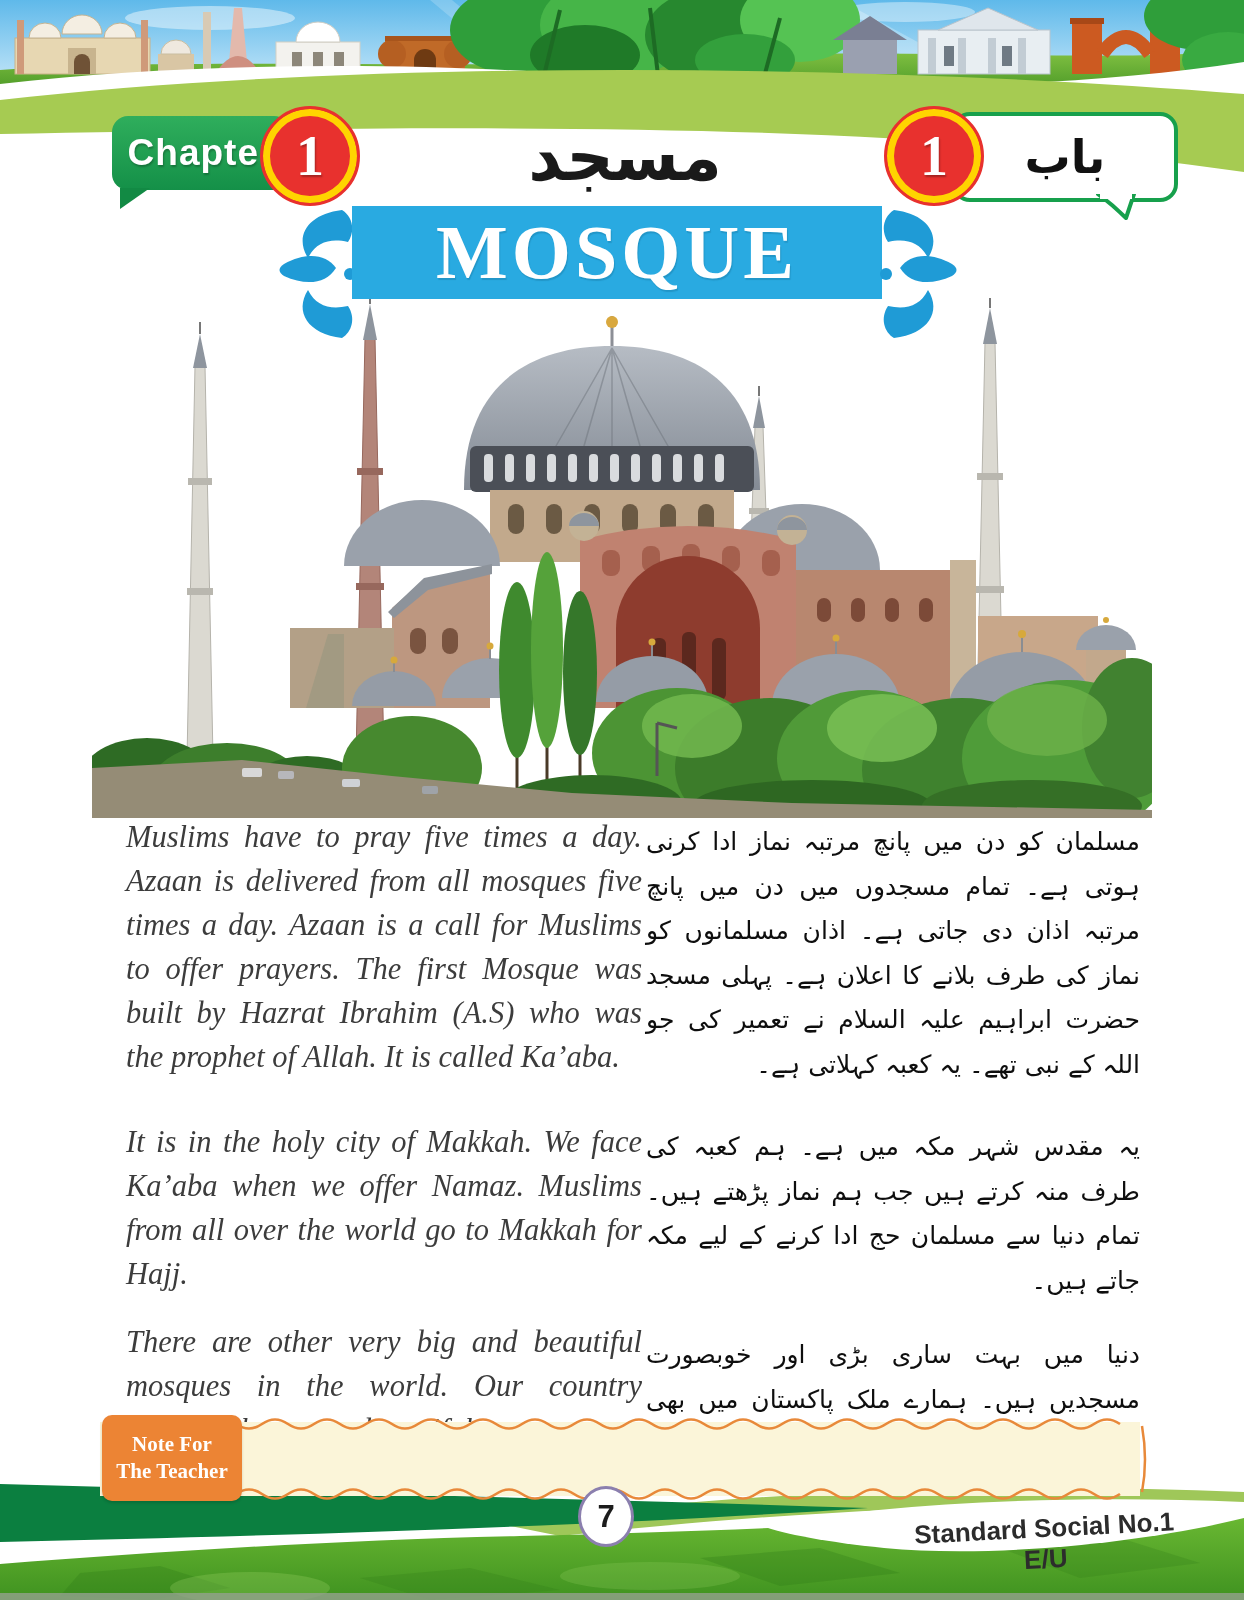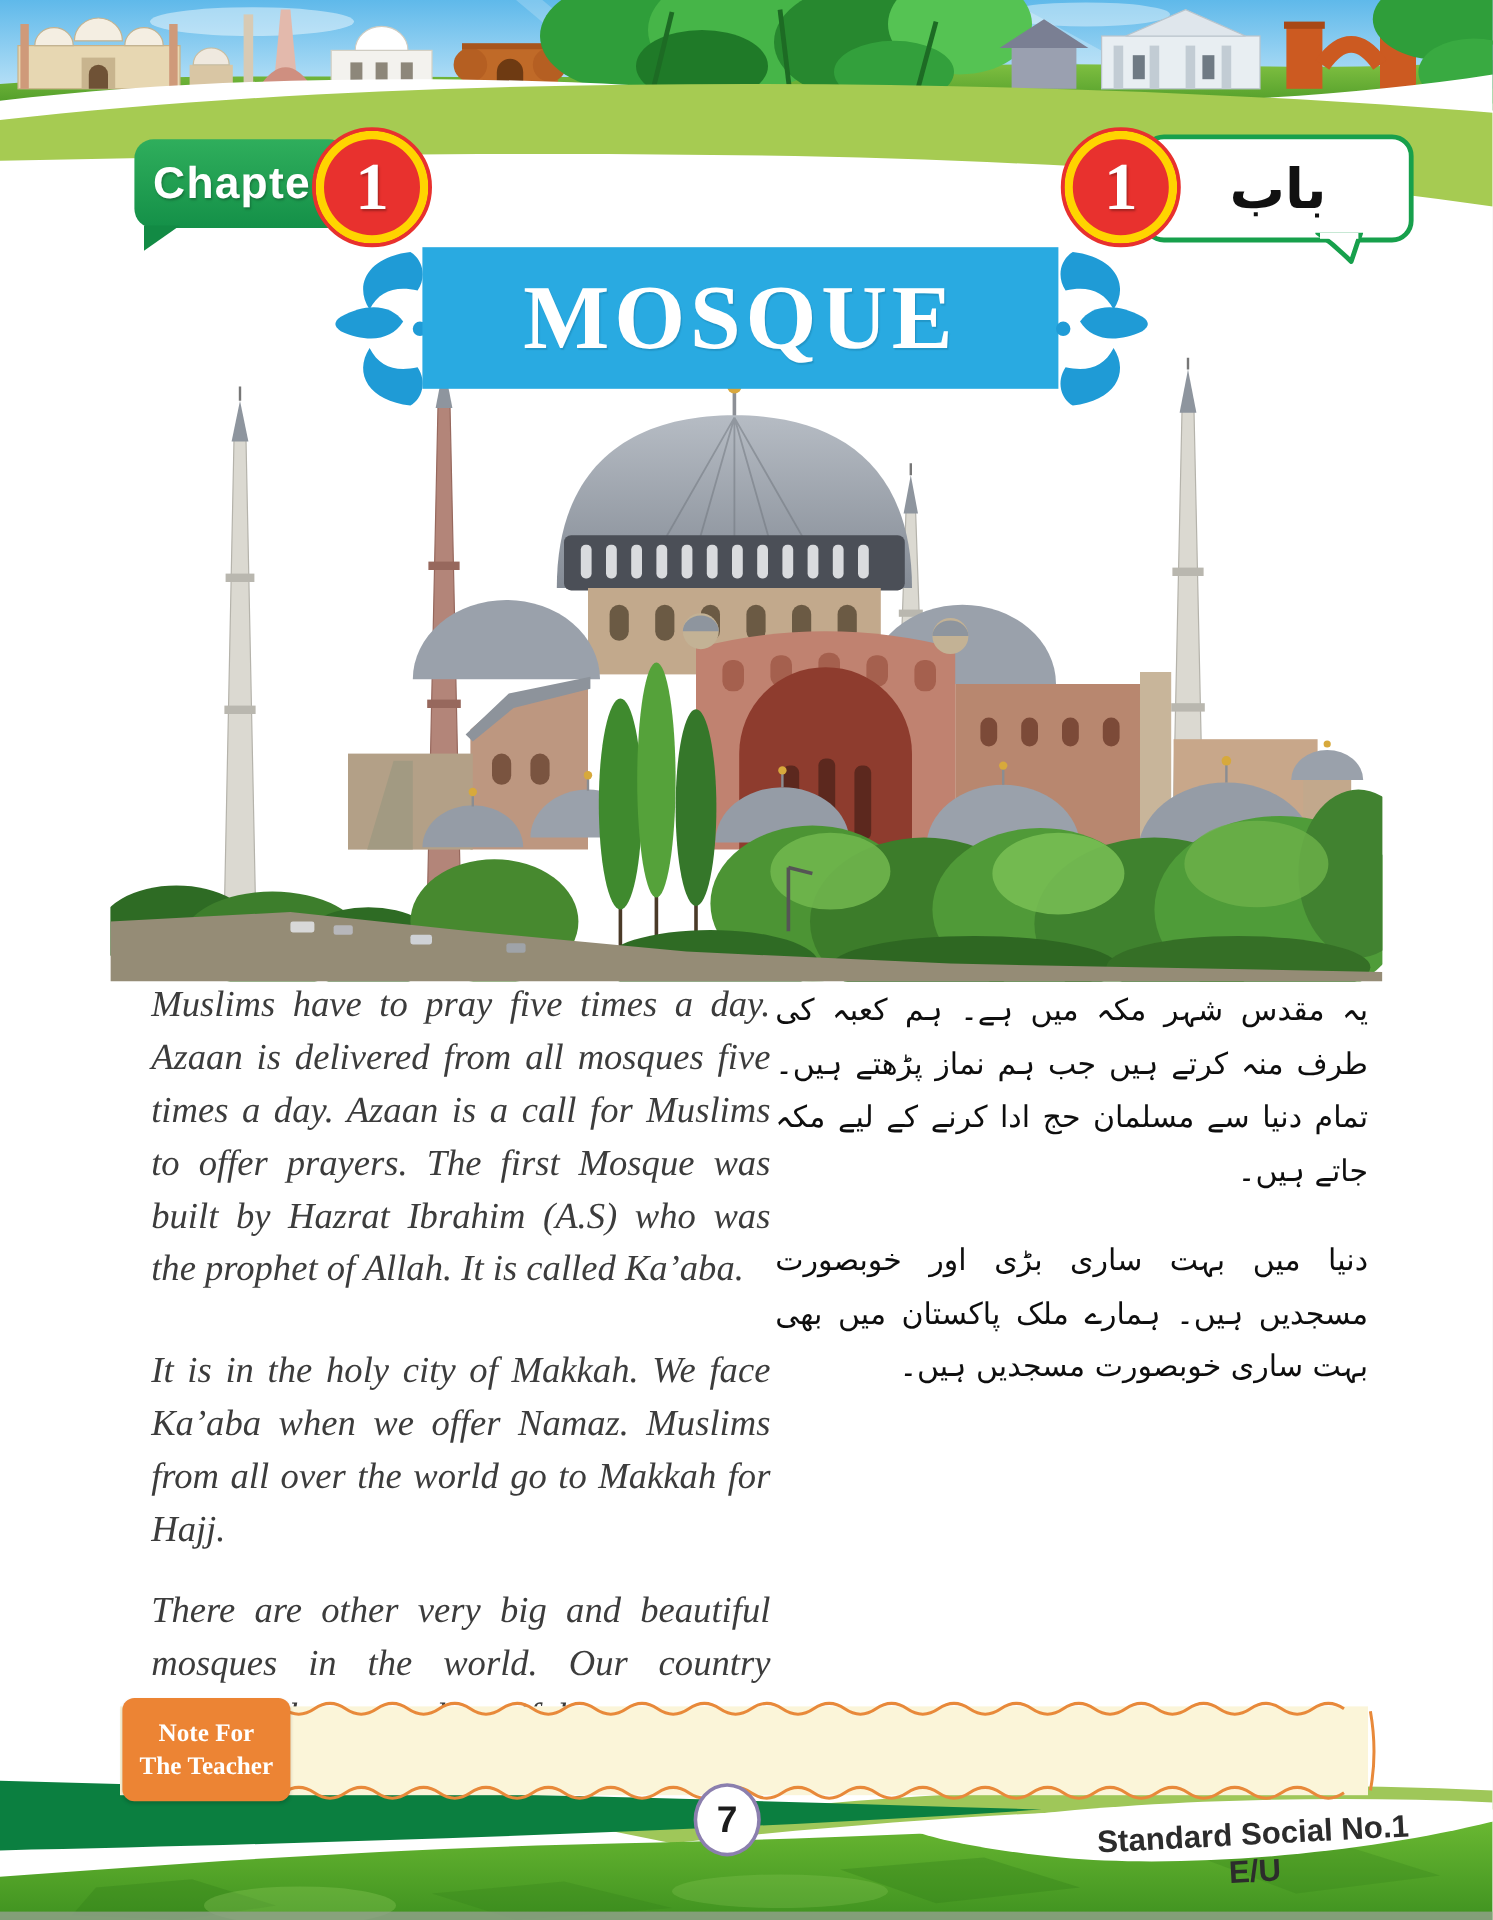--- a/index.html
+++ b/index.html
@@ -23,21 +23,21 @@
 
   .masjid-title{left:450px;top:98px;width:350px;height:118px;display:flex;align-items:center;justify-content:center;
     font-family:"DejaVu Sans",sans-serif;font-size:66px;font-weight:bold;color:#1a1a1a;z-index:4;direction:rtl;}
 
   .bab-box{left:952px;top:112px;width:218px;height:82px;background:#fff;border:4px solid #17a04c;border-radius:18px;
     display:flex;align-items:center;justify-content:center;z-index:5;text-align:center;}
   .bab-box .bab-word{font-family:"DejaVu Sans",sans-serif;font-size:46px;font-weight:bold;color:#111;direction:rtl;}
   .bab-tail{position:absolute;left:140px;bottom:-24px;}
 
   
-  .mosque-banner{left:352px;top:206px;width:530px;height:118px;background:#29aae1;z-index:4;
+  .mosque-banner{left:352px;top:206px;width:530px;height:93px;background:#29aae1;z-index:4;
     display:flex;align-items:center;justify-content:center;}
   .mosque-banner .word{color:#fff;font-family:"Liberation Serif",serif;font-weight:bold;font-size:76px;
     letter-spacing:4px;text-shadow:1px 2px 1px rgba(0,60,90,.18);}
   .ornament{top:206px;width:78px;height:136px;z-index:4;}
   .ornament-left{left:278px;}
   .ornament-right{left:880px;transform:scaleX(-1);}
 
   
   .english-column{left:110px;top:816px;width:532px;color:#3c3c3c;z-index:3;}
   .english-column p{margin:0 0 24px 16px;font-size:30.5px;line-height:1.44;text-align:justify;font-style:italic;}
@@ -173,20 +173,21 @@
     <path d="M0,48 C350,8 850,10 1244,42 L1244,120 C900,70 500,72 0,82 Z" fill="#a6cb52"></path>
   </svg>
 
   <div class="abs chapter-tab">
     <span class="label">Chapter</span>
   </div>
   <div class="abs num-circle chapter-circle">
     <span class="n">1</span>
   </div>
 
+  <div class="abs masjid-title">مسجد</div>
 
   <div class="abs bab-box">
     <span class="bab-word">باب</span>
     <svg class="bab-tail" width="40" height="28" viewBox="0 0 40 28">
       <path d="M2,0 L38,0 L30,24 Q16,10 2,0 Z" fill="#ffffff" stroke="#17a04c" stroke-width="4" stroke-linejoin="round"></path>
       <rect x="4" y="0" width="32" height="5" fill="#ffffff"></rect>
     </svg>
   </div>
   <div class="abs num-circle bab-circle">
     <span class="n">1</span>
@@ -369,20 +370,21 @@
     </g>
   </svg>
 
   <div class="abs english-column">
     <p class="gap-big">Muslims have to pray five times a day. Azaan is delivered from all mosques five times a day. Azaan is a call for Muslims to offer prayers. The first Mosque was built by Hazrat Ibrahim (A.S) who was the prophet of Allah. It is called Ka’aba.</p>
     <p>It is in the holy city of Makkah. We face Ka’aba when we offer Namaz. Muslims from all over the world go to Makkah for Hajj.</p>
     <p>There are other very big and beautiful mosques in the world. Our country Pakistan has many beautiful mosques too.</p>
   </div>
 
   <div class="abs urdu-column">
+    <p class="gap-big">مسلمان کو دن میں پانچ مرتبہ نماز ادا کرنی ہوتی ہے۔ تمام مسجدوں میں دن میں پانچ مرتبہ اذان دی جاتی ہے۔ اذان مسلمانوں کو نماز کی طرف بلانے کا اعلان ہے۔ پہلی مسجد حضرت ابراہیم علیہ السلام نے تعمیر کی جو اللہ کے نبی تھے۔ یہ کعبہ کہلاتی ہے۔</p>
     <p>یہ مقدس شہر مکہ میں ہے۔ ہم کعبہ کی طرف منہ کرتے ہیں جب ہم نماز پڑھتے ہیں۔ تمام دنیا سے مسلمان حج ادا کرنے کے لیے مکہ جاتے ہیں۔</p>
     <p>دنیا میں بہت ساری بڑی اور خوبصورت مسجدیں ہیں۔ ہمارے ملک پاکستان میں بھی بہت ساری خوبصورت مسجدیں ہیں۔</p>
   </div>
 
   <div class="abs note-box">
     <svg class="note-wave" width="1052" height="94" viewBox="0 0 1052 94">
       <path d="M10,12 q13,-9 26,0 t26,0 t26,0 t26,0 t26,0 t26,0 t26,0 t26,0 t26,0 t26,0 t26,0 t26,0 t26,0 t26,0 t26,0 t26,0 t26,0 t26,0 t26,0 t26,0 t26,0 t26,0 t26,0 t26,0 t26,0 t26,0 t26,0 t26,0 t26,0 t26,0 t26,0 t26,0 t26,0 t26,0 t26,0 t26,0 t26,0 t26,0 t26,0" fill="none" stroke="#e8893a" stroke-width="2.5"></path>
       <path d="M10,82 q13,9 26,0 t26,0 t26,0 t26,0 t26,0 t26,0 t26,0 t26,0 t26,0 t26,0 t26,0 t26,0 t26,0 t26,0 t26,0 t26,0 t26,0 t26,0 t26,0 t26,0 t26,0 t26,0 t26,0 t26,0 t26,0 t26,0 t26,0 t26,0 t26,0 t26,0 t26,0 t26,0 t26,0 t26,0 t26,0 t26,0 t26,0 t26,0 t26,0" fill="none" stroke="#e8893a" stroke-width="2.5"></path>
       <path d="M1046,14 q6,34 0,66" fill="none" stroke="#e8893a" stroke-width="2.5"></path>
     </svg>

